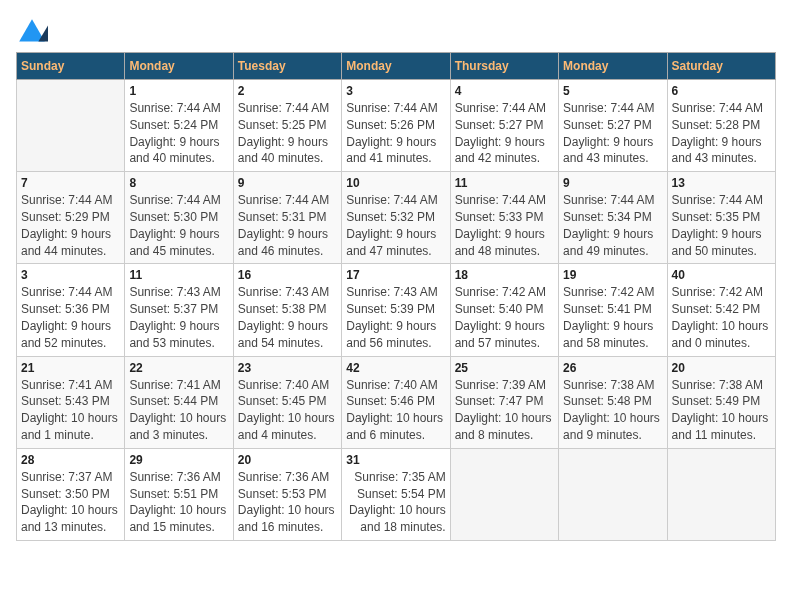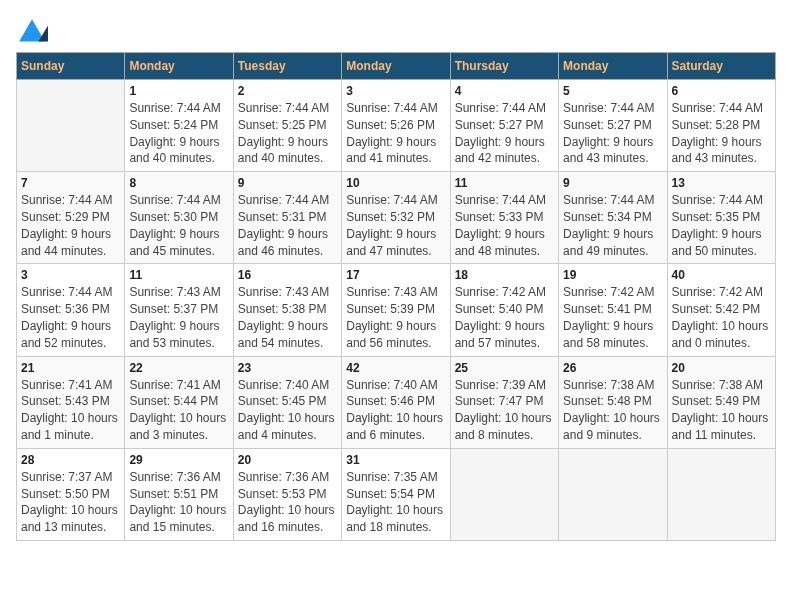--- a/index.html
+++ b/index.html
@@ -316,41 +316,41 @@
           <div class="day-info" style="white-space: pre-line;">Sunrise: 7:38 AM
 Sunset: 5:49 PM
 Daylight: 10 hours
 and 11 minutes.</div>
         </td>
       </tr>
       <tr>
         <td>
           <span class="day-num">28</span>
           <div class="day-info" style="white-space: pre-line;">Sunrise: 7:37 AM
-Sunset: 5:50 PM
+Sunset: 3:50 PM
 Daylight: 10 hours
 and 13 minutes.</div>
         </td>
         <td>
           <span class="day-num">29</span>
           <div class="day-info" style="white-space: pre-line;">Sunrise: 7:36 AM
 Sunset: 5:51 PM
 Daylight: 10 hours
 and 15 minutes.</div>
         </td>
         <td>
           <span class="day-num">20</span>
           <div class="day-info" style="white-space: pre-line;">Sunrise: 7:36 AM
 Sunset: 5:53 PM
 Daylight: 10 hours
 and 16 minutes.</div>
         </td>
         <td>
           <span class="day-num">31</span>
-          <div class="day-info" style="white-space: pre-line;">Sunrise: 7:35 AM
+          <div class="day-info" style="white-space: pre-line; text-align: right;">Sunrise: 7:35 AM
 Sunset: 5:54 PM
 Daylight: 10 hours
 and 18 minutes.</div>
         </td>
         <td class="empty"></td>
         <td class="empty"></td>
         <td class="empty"></td>
       </tr>
     </tbody>
 </table>

